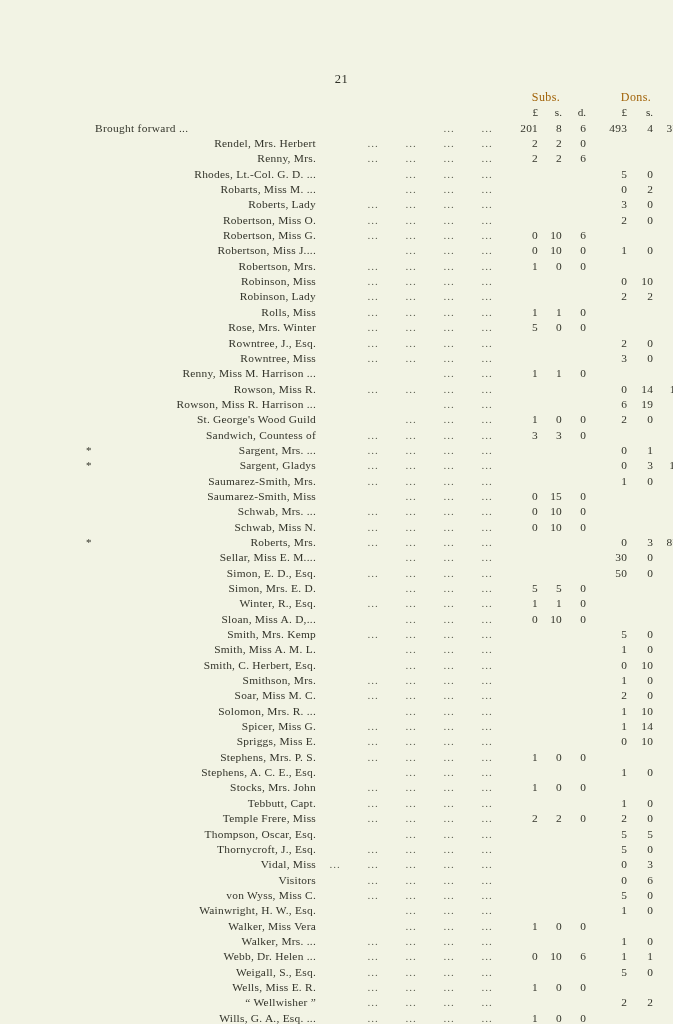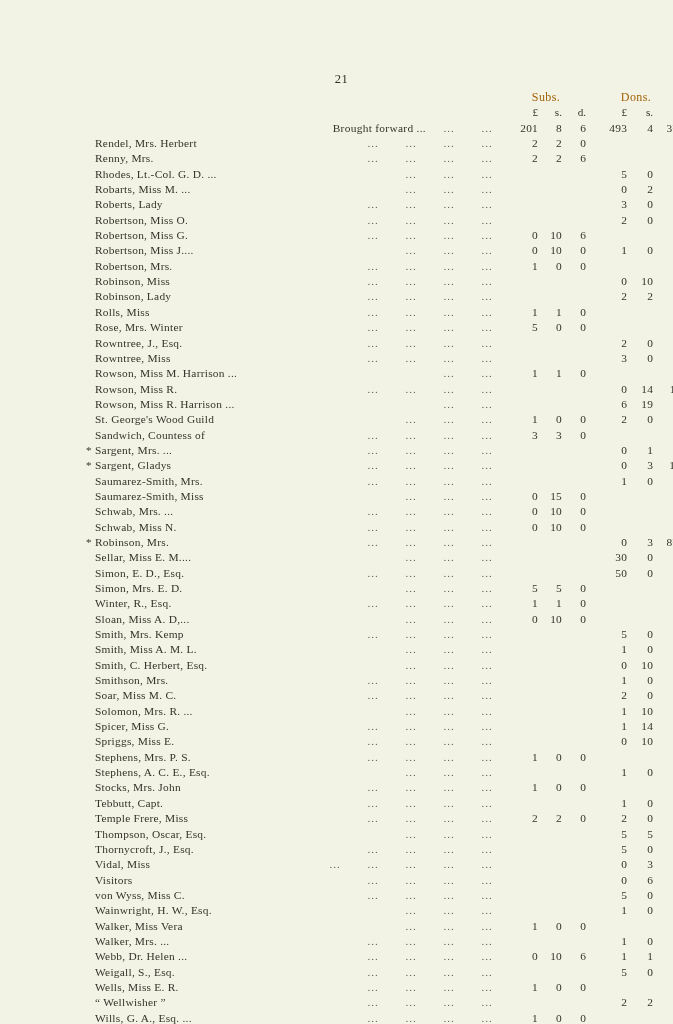--- a/index.html
+++ b/index.html
@@ -64,21 +64,21 @@
   col.c-dl    { width: 26px; }
   col.c-dd    { width: 28px; }
 
   .star {
     text-align: left;
     font-size: 11px;
     color: #33342a;
     padding-right: 1px;
   }
   .nm {
-    text-align: left;
+    text-align: right;
     letter-spacing: .25px;
   }
   .lead {
     color: #5e6052;
     letter-spacing: 1px;
     font-size: 11px;
     text-align: center;
   }
   .num {
     text-align: right;
@@ -111,21 +111,21 @@
   .hdr-unit-d {
     text-align: right;
     padding-right: 3px;
     font-size: 11.2px;
     color: #33342a;
     height: 16px;
     vertical-align: bottom;
   }
 
   .brought .nm {
-    text-align: right;
+    text-align: left;
     padding-right: 4px;
     letter-spacing: .3px;
   }
 </style>
 </head>
 <body>
 
 <div class="page">
 
   <div class="page-number">21</div>
@@ -420,21 +420,21 @@
             <td class="num"></td>
             <td class="num"></td>
             <td class="num-d"></td>
             <td></td>
             <td class="num">3</td>
             <td class="num">0</td>
             <td class="num-d">0</td>
           </tr>
           <tr>
             <td class="star"></td>
-            <td class="nm">Rowson, Miss M. Harrison ...</td>
+            <td class="nm">Renny, Miss M. Harrison ...</td>
             <td class="lead"></td>
             <td class="lead"></td>
             <td class="lead"></td>
             <td class="lead">...</td>
             <td class="lead">...</td>
             <td class="num">1</td>
             <td class="num">1</td>
             <td class="num-d">0</td>
             <td></td>
             <td class="num"></td>
@@ -596,21 +596,21 @@
             <td class="num">0</td>
             <td class="num">10</td>
             <td class="num-d">0</td>
             <td></td>
             <td class="num"></td>
             <td class="num"></td>
             <td class="num-d"></td>
           </tr>
           <tr>
             <td class="star">*</td>
-            <td class="nm">Robinson, Mrs.</td>
+            <td class="nm">Roberts, Mrs.</td>
             <td class="lead"></td>
             <td class="lead">...</td>
             <td class="lead">...</td>
             <td class="lead">...</td>
             <td class="lead">...</td>
             <td class="num"></td>
             <td class="num"></td>
             <td class="num-d"></td>
             <td></td>
             <td class="num">0</td>

